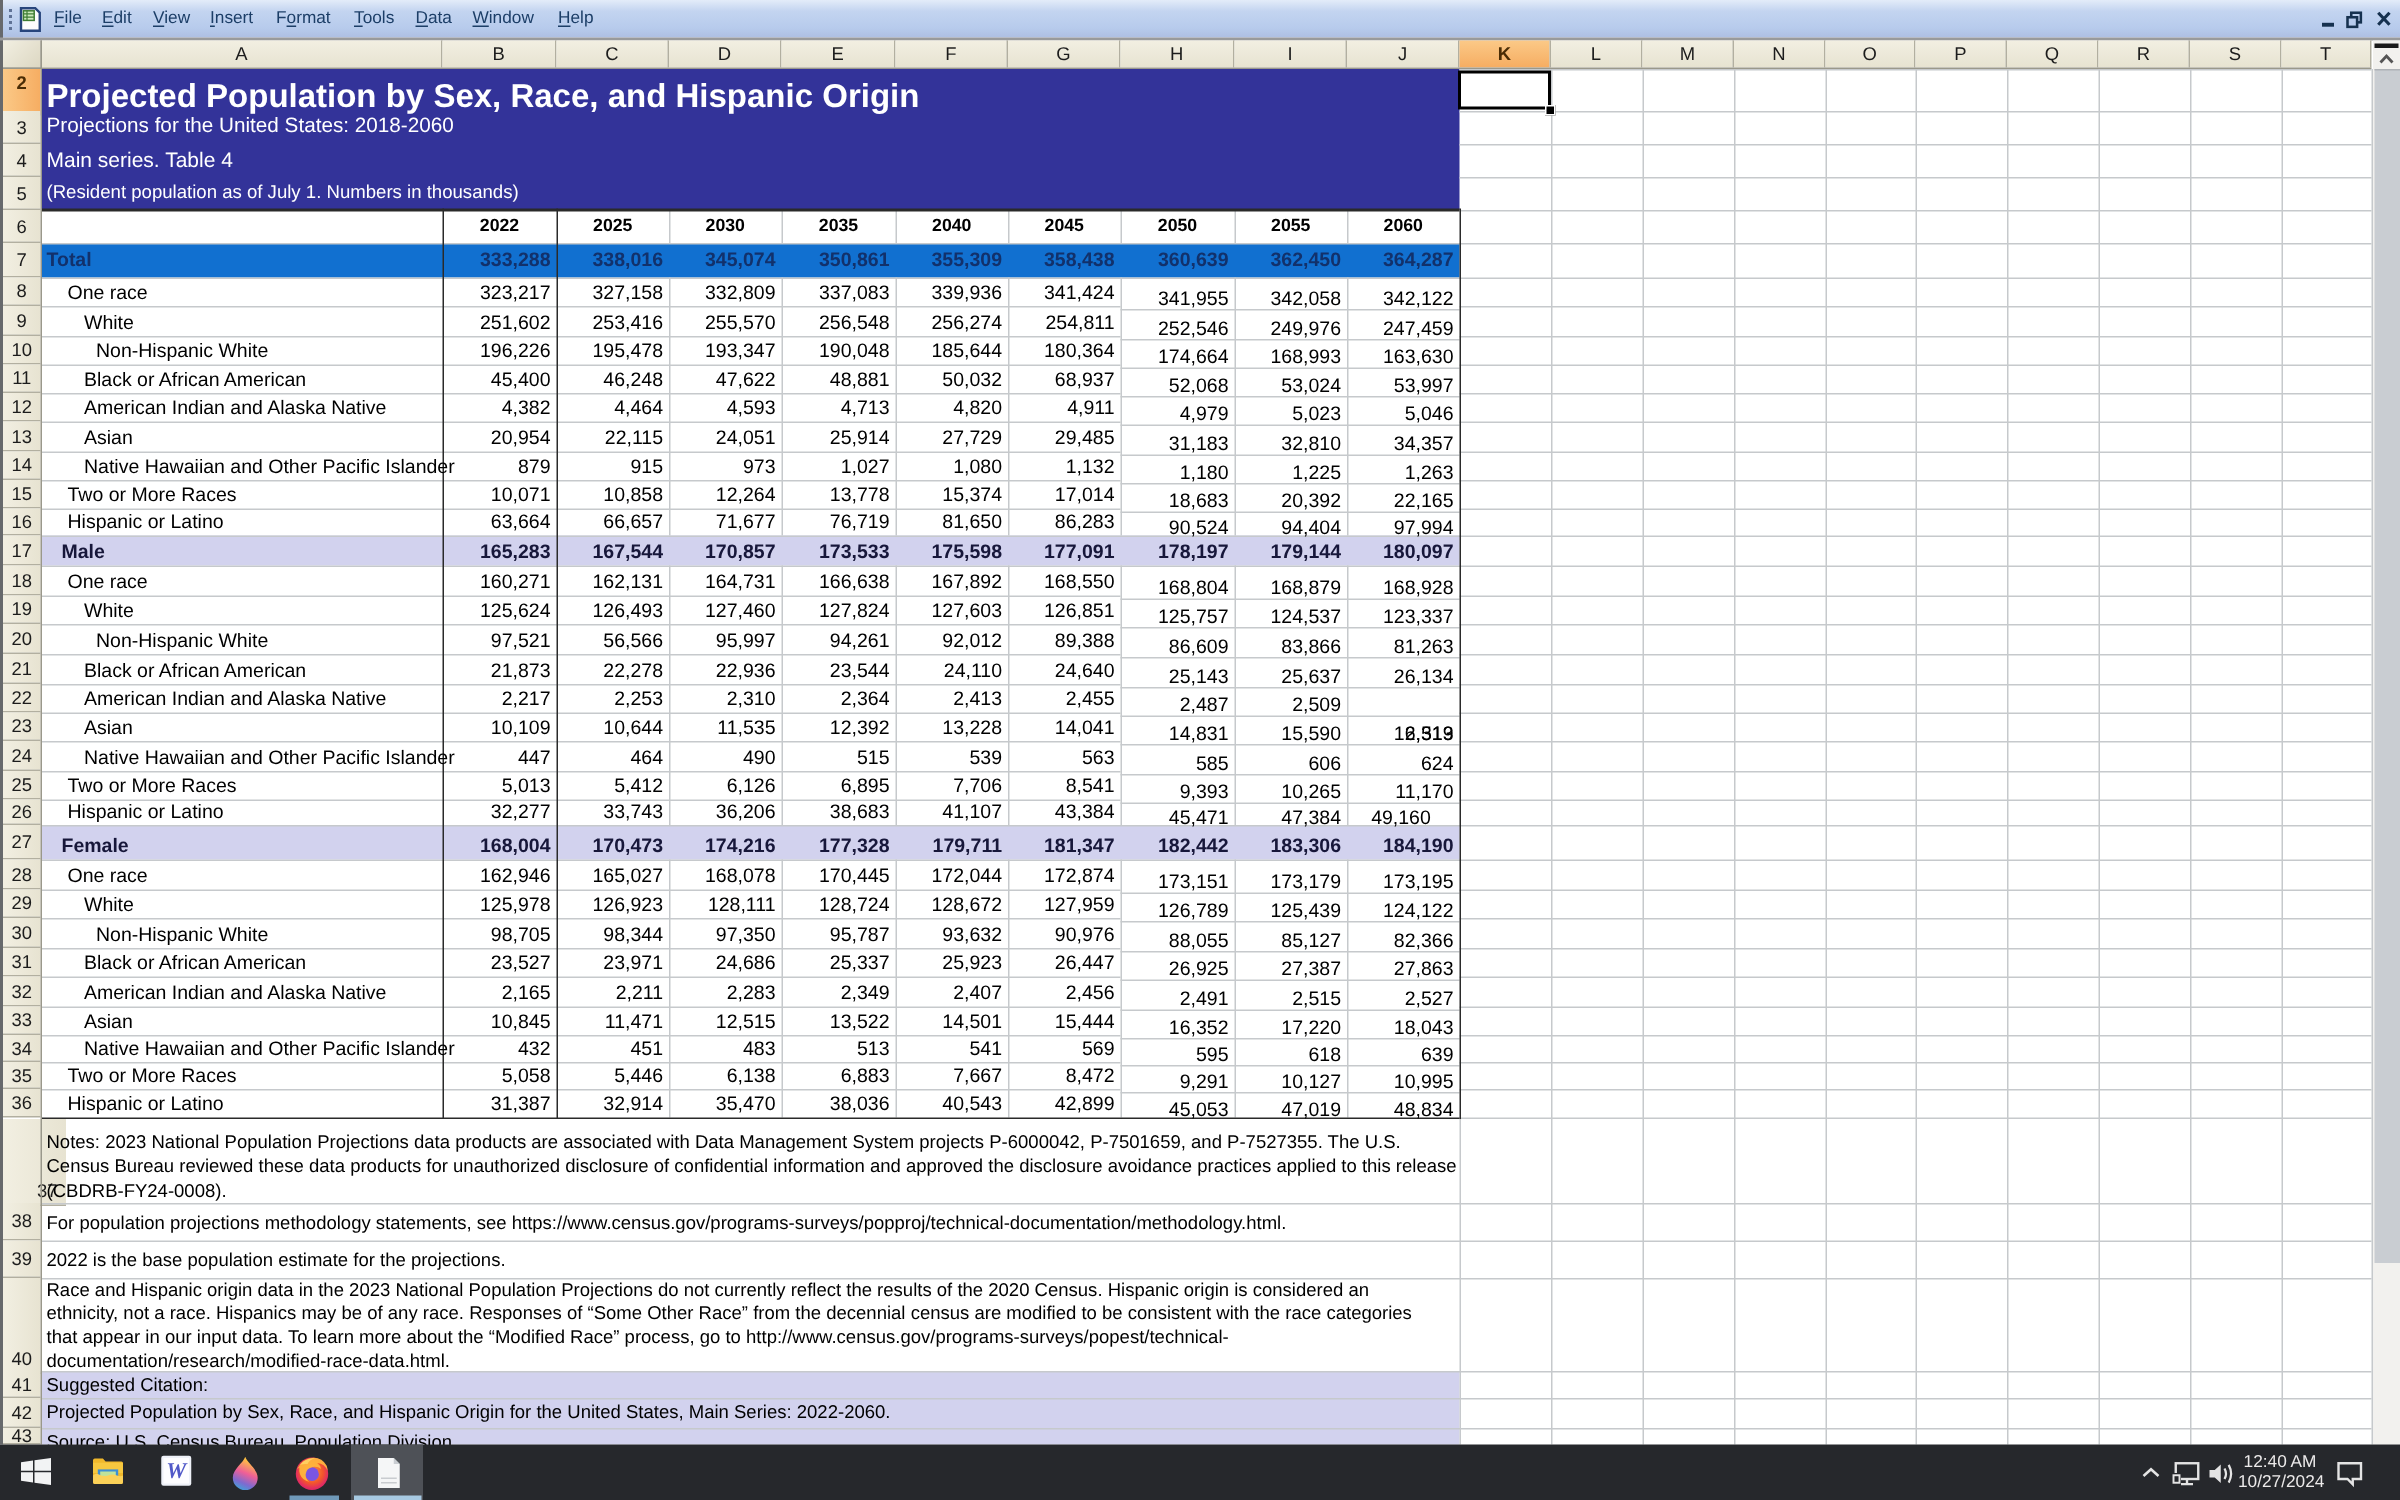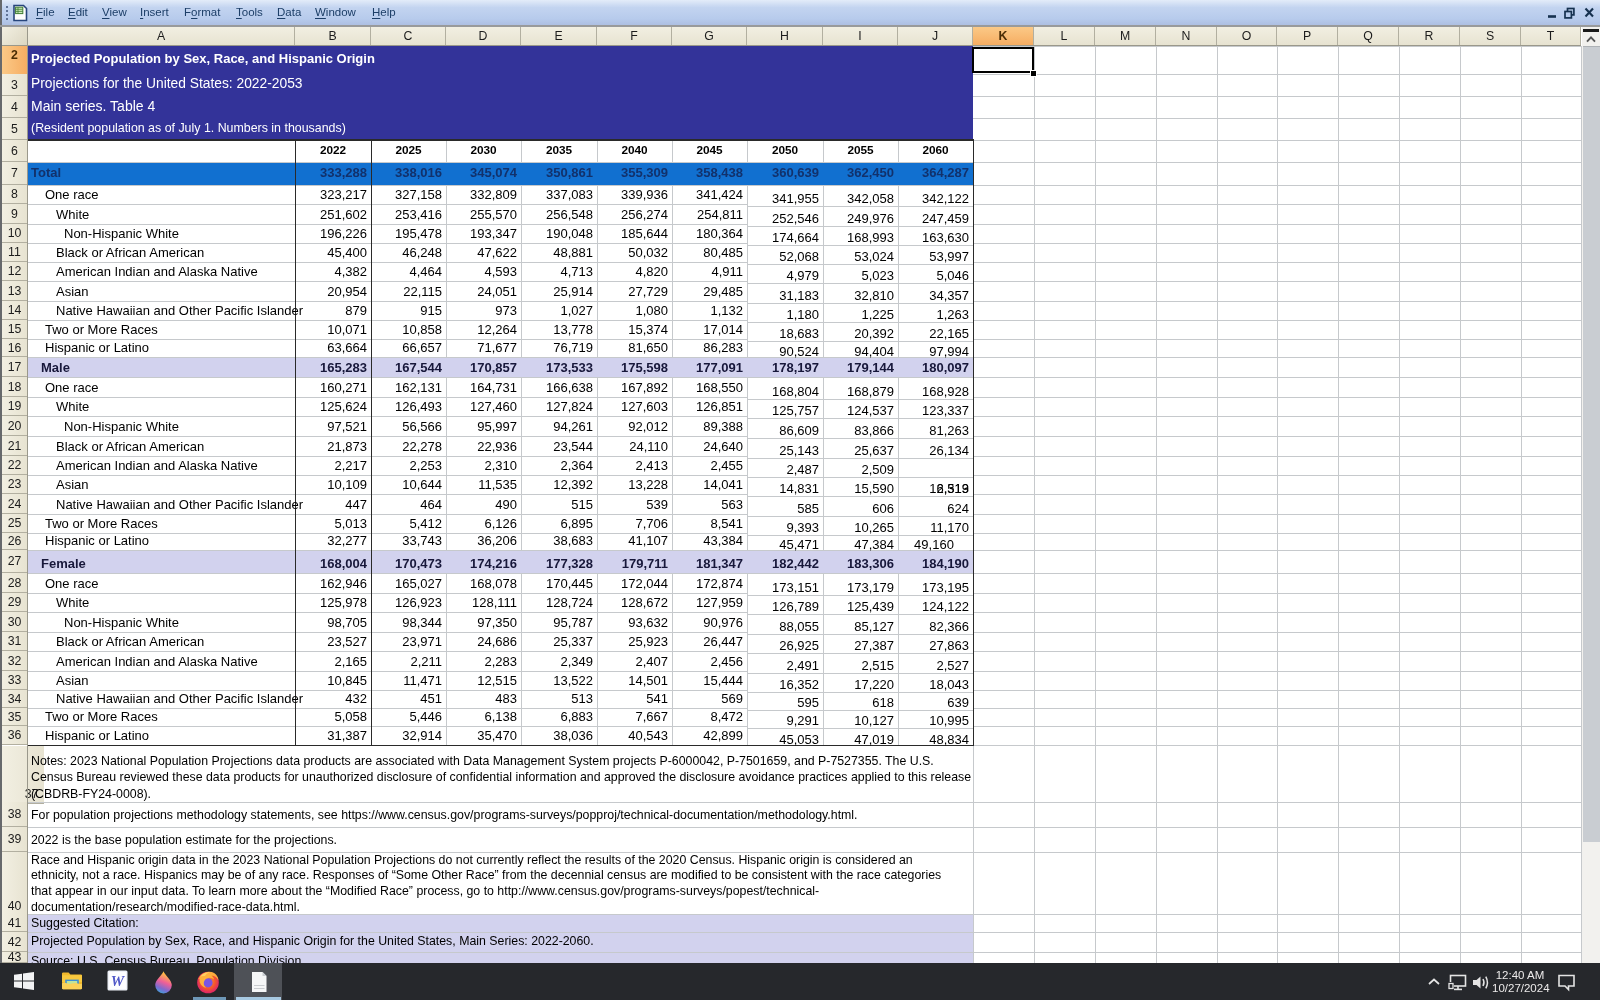--- a/index.html
+++ b/index.html
@@ -246,22 +246,22 @@
 <div class="hl" style="left:28px;top:852px;width:1553px;"></div>
 <div class="hl" style="left:28px;top:914px;width:1553px;"></div>
 <div class="hl" style="left:28px;top:932px;width:1553px;"></div>
 <div class="hl" style="left:28px;top:952px;width:1553px;"></div>
 <div class="hl" style="left:973px;top:46px;width:608px;"></div>
 <div class="dhl" style="left:28px;top:139.4px;width:945px;"></div>
 <div class="dhl" style="left:28px;top:745px;width:945px;"></div>
 <div class="dvl" style="left:294.6px;top:139.4px;height:607px;"></div>
 <div class="dvl" style="left:370.6px;top:139.4px;height:607px;"></div>
 <div class="dvl" style="left:972.6px;top:139.4px;height:607px;"></div>
-<div class="a" style="left:31px;top:51px;font-size:13px;font-weight:bold;color:#fff;">Projected Population by Sex, Race, and Hispanic Origin</div>
-<div class="a" style="left:31px;top:76px;font-size:13.8px;color:#fff;">Projections for the United States: 2022-2053</div>
+<div class="a" style="left:31px;top:51px;font-size:22px;font-weight:bold;color:#fff;">Projected Population by Sex, Race, and Hispanic Origin</div>
+<div class="a" style="left:31px;top:76px;font-size:13.8px;color:#fff;">Projections for the United States: 2018-2060</div>
 <div class="a" style="left:31px;top:98px;font-size:14px;color:#fff;">Main series. Table 4</div>
 <div class="a" style="left:31px;top:121px;font-size:12.4px;color:#fff;">(Resident population as of July 1. Numbers in thousands)</div>
 <div class="a" style="left:295px;top:141px;width:76px;height:19px;line-height:19px;text-align:center;font-size:11.8px;font-weight:bold;color:#000;">2022</div>
 <div class="a" style="left:371px;top:141px;width:75px;height:19px;line-height:19px;text-align:center;font-size:11.8px;font-weight:bold;color:#000;">2025</div>
 <div class="a" style="left:446px;top:141px;width:75px;height:19px;line-height:19px;text-align:center;font-size:11.8px;font-weight:bold;color:#000;">2030</div>
 <div class="a" style="left:521px;top:141px;width:76px;height:19px;line-height:19px;text-align:center;font-size:11.8px;font-weight:bold;color:#000;">2035</div>
 <div class="a" style="left:597px;top:141px;width:75px;height:19px;line-height:19px;text-align:center;font-size:11.8px;font-weight:bold;color:#000;">2040</div>
 <div class="a" style="left:672px;top:141px;width:75px;height:19px;line-height:19px;text-align:center;font-size:11.8px;font-weight:bold;color:#000;">2045</div>
 <div class="a" style="left:747px;top:141px;width:76px;height:19px;line-height:19px;text-align:center;font-size:11.8px;font-weight:bold;color:#000;">2050</div>
 <div class="a" style="left:823px;top:141px;width:75px;height:19px;line-height:19px;text-align:center;font-size:11.8px;font-weight:bold;color:#000;">2055</div>
@@ -305,21 +305,21 @@
 <div class="val" style="left:673px;top:227px;width:70px;">180,364</div>
 <div class="val" style="left:748px;top:230.5px;width:71px;">174,664</div>
 <div class="val" style="left:824px;top:230.5px;width:70px;">168,993</div>
 <div class="val" style="left:899px;top:230.5px;width:70px;">163,630</div>
 <div class="lab" style="left:56px;top:246px;">Black or African American</div>
 <div class="val" style="left:296px;top:246px;width:71px;">45,400</div>
 <div class="val" style="left:372px;top:246px;width:70px;">46,248</div>
 <div class="val" style="left:447px;top:246px;width:70px;">47,622</div>
 <div class="val" style="left:522px;top:246px;width:71px;">48,881</div>
 <div class="val" style="left:598px;top:246px;width:70px;">50,032</div>
-<div class="val" style="left:673px;top:246px;width:70px;">80,485</div>
+<div class="val" style="left:673px;top:246px;width:70px;">68,937</div>
 <div class="val" style="left:748px;top:249.5px;width:71px;">52,068</div>
 <div class="val" style="left:824px;top:249.5px;width:70px;">53,024</div>
 <div class="val" style="left:899px;top:249.5px;width:70px;">53,997</div>
 <div class="lab" style="left:56px;top:265px;">American Indian and Alaska Native</div>
 <div class="val" style="left:296px;top:265px;width:71px;">4,382</div>
 <div class="val" style="left:372px;top:265px;width:70px;">4,464</div>
 <div class="val" style="left:447px;top:265px;width:70px;">4,593</div>
 <div class="val" style="left:522px;top:265px;width:71px;">4,713</div>
 <div class="val" style="left:598px;top:265px;width:70px;">4,820</div>
 <div class="val" style="left:673px;top:265px;width:70px;">4,911</div>

